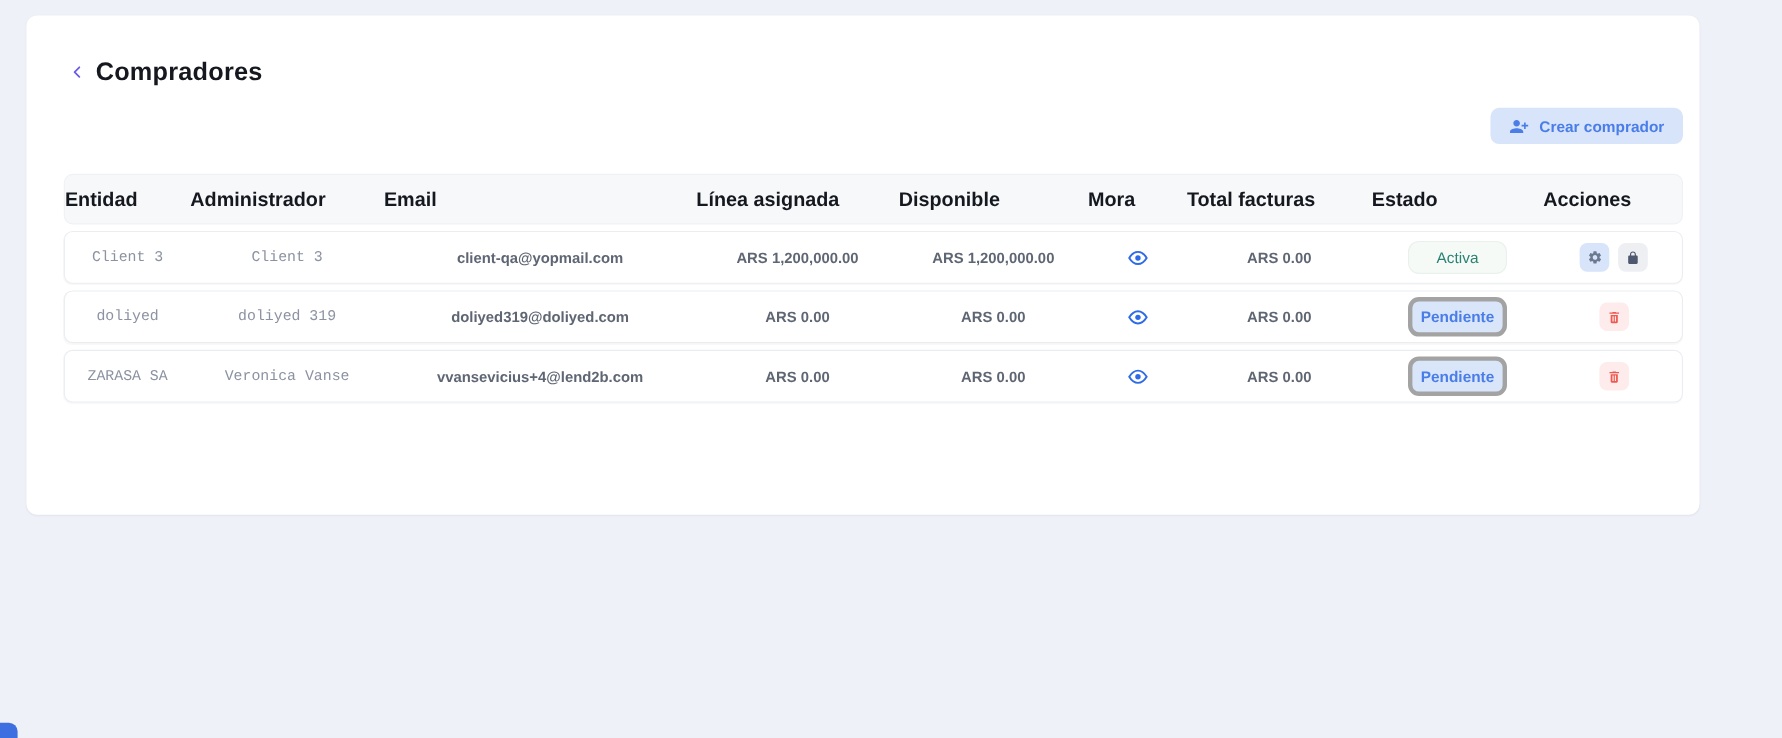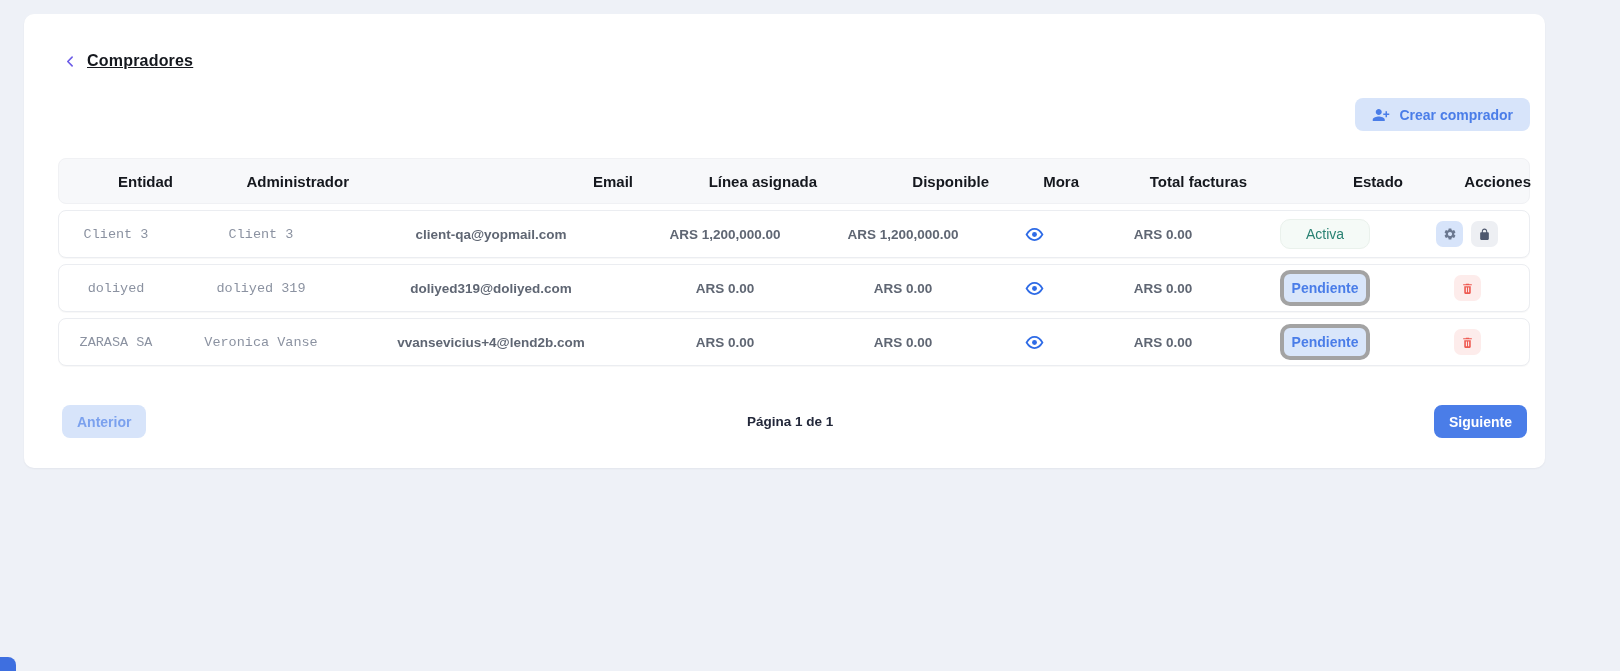--- a/index.html
+++ b/index.html
@@ -22,21 +22,21 @@
   .page-header {
     position: absolute;
     left: 40px; top: 38px;
     display: flex; align-items: center; gap: 10px;
   }
   .back-btn {
     background: none; border: none; cursor: pointer;
     display: flex; align-items: center; padding: 0;
   }
   .page-title {
-    font-size: 16px; font-weight: 700; color: #15181e; letter-spacing: .2px; text-decoration: underline;
+    font-size: 23px; font-weight: 700; color: #15181e; letter-spacing: .2px;
   }
   
   .create-btn {
     position: absolute;
     right: 15px; top: 84px;
     height: 33px;
     display: inline-flex; align-items: center; gap: 9px;
     padding: 8px 17px;
     background: #d7e4fa;
     color: #4a7de8;
@@ -57,22 +57,22 @@
     grid-template-columns: 114px 176px 284px 184px 172px 90px 168px 156px 128px;
     align-items: center;
   }
   .thead {
     height: 46px;
     background: #f7f8fa;
     border: 1px solid #f0f1f4;
     border-radius: 8px;
   }
   .th {
-    text-align: right;
-    font-size: 15px; font-weight: 700; color: #15181e;
+    text-align: left;
+    font-size: 18px; font-weight: 700; color: #15181e;
   }
   .rows { margin-top: 6px; display: flex; flex-direction: column; gap: 6px; }
   .trow {
     height: 48px;
     background: #ffffff;
     border: 1px solid #ebedf1;
     border-radius: 8px;
     box-shadow: 0 1px 1px rgba(16,24,40,.03);
   }
   .td { text-align: center; font-size: 13.5px; }
@@ -270,21 +270,16 @@
                   <path d="M9 3v1H4v2h16V4h-5V3H9zM6 8v12c0 1.1.9 2 2 2h8c1.1 0 2-.9 2-2V8H6zm3 2h2v9H9v-9zm4 0h2v9h-2v-9z"></path>
                 </svg>
             </span>
           </button>
         </div>
       </div>
 
     </div>
   </div>
 
-  <div class="pagination">
-    <button class="pg-btn prev">Anterior</button>
-    <div class="pg-info">Página 1 de 1</div>
-    <button class="pg-btn next">Siguiente</button>
-  </div>
 
 </div>
 
 <div class="partial-blue"></div>
 
 </body></html>

